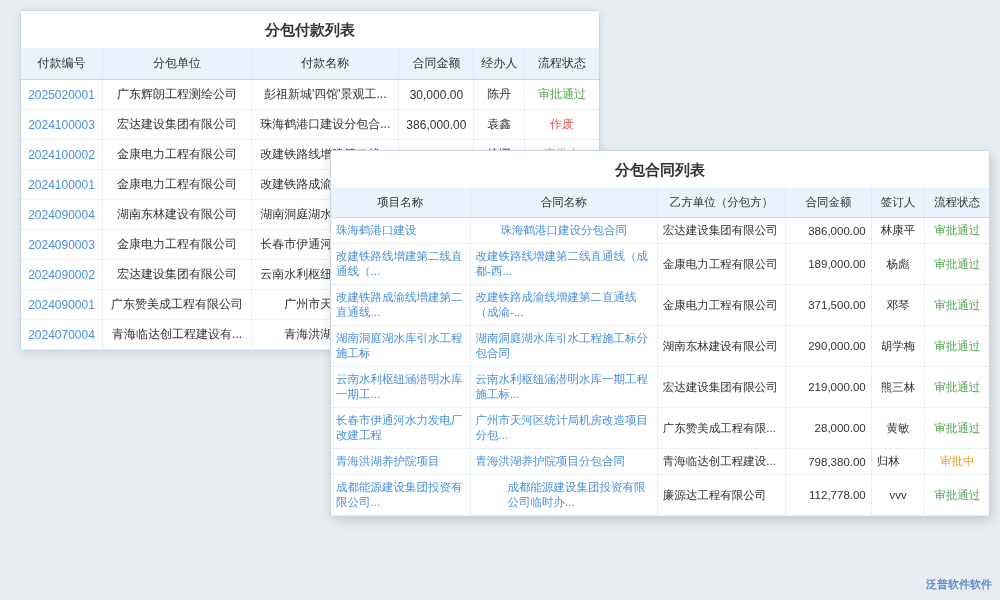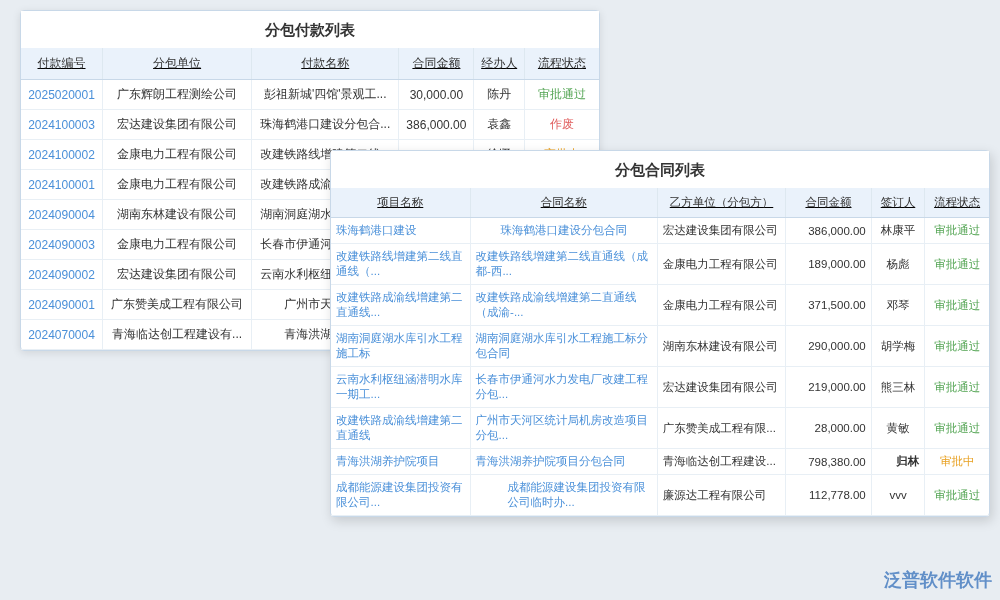--- a/index.html
+++ b/index.html
@@ -35,21 +35,20 @@
       background: #fff;
     }
 
     table {
       width: 100%;
       border-collapse: collapse;
     }
 
     thead tr {
       background: #eaf2fb;
-      text-decoration: underline;
     }
 
     th {
       padding: 7px 6px;
       text-align: center;
       color: #333;
       font-weight: normal;
       border-bottom: 1px solid #c8d8e8;
       border-right: 1px solid #dde8f0;
       font-size: 12px;
@@ -102,21 +101,21 @@
     }
     .table-container-2 td.center-col {
       text-align: center;
     }
 
     
     .watermark {
       position: absolute;
       bottom: 8px;
       right: 8px;
-      font-size: 18px;
+      font-size: 11px;
       color: #4a7fc1;
       z-index: 99;
       font-weight: bold;
       opacity: 0.85;
     }
   </style>
 </head>
 <body>
 
 <div class="table-container-1">
@@ -250,40 +249,40 @@
         <tr>
           <td class="link-text" style="text-align: left;">湖南洞庭湖水库引水工程施工标</td>
           <td class="link-text" style="text-align: left;">湖南洞庭湖水库引水工程施工标分包合同</td>
           <td style="text-align: left;">湖南东林建设有限公司</td>
           <td class="num-col" style="text-align: right;">290,000.00</td>
           <td class="center-col" style="text-align: center;">胡学梅</td>
           <td class="status-approved center-col" style="text-align: center;">审批通过</td>
         </tr>
         <tr>
           <td class="link-text" style="text-align: left; margin-top: 28px;">云南水利枢纽涵潜明水库一期工...</td>
-          <td class="link-text" style="text-align: left;">长春市伊通河水力发电厂改建工程分包...</td>
+          <td class="link-text" style="text-align: left;">云南水利枢纽涵潜明水库一期工程施工标...</td>
           <td style="text-align: left;">宏达建设集团有限公司</td>
           <td class="num-col" style="text-align: right;">219,000.00</td>
           <td class="center-col" style="text-align: center;">熊三林</td>
           <td class="status-approved center-col" style="text-align: center;">审批通过</td>
         </tr>
         <tr>
-          <td class="link-text" style="text-align: left;">改建铁路成渝线增建第二直通线</td>
+          <td class="link-text" style="text-align: left;">长春市伊通河水力发电厂改建工程</td>
           <td class="link-text" style="text-align: left;">广州市天河区统计局机房改造项目分包...</td>
           <td style="text-align: left;">广东赞美成工程有限...</td>
           <td class="num-col" style="text-align: right;">28,000.00</td>
           <td class="center-col" style="text-align: center;">黄敏</td>
           <td class="status-approved center-col" style="text-align: center;">审批通过</td>
         </tr>
         <tr>
           <td class="link-text" style="text-align: left;">青海洪湖养护院项目</td>
           <td class="link-text" style="text-align: left;">青海洪湖养护院项目分包合同</td>
           <td style="text-align: left;">青海临达创工程建设...</td>
           <td class="num-col" style="text-align: right;">798,380.00</td>
-          <td class="center-col" style="text-align: right; font-weight: bold;">归林</td>
+          <td class="center-col" style="text-align: left;">归林</td>
           <td class="status-reviewing center-col" style="text-align: center;">审批中</td>
         </tr>
         <tr>
           <td class="link-text" style="text-align: left;">成都能源建设集团投资有限公司...</td>
           <td class="link-text" style="text-align: left; padding-left: 37px;">成都能源建设集团投资有限公司临时办...</td>
           <td style="text-align: left;">廉源达工程有限公司</td>
           <td class="num-col" style="text-align: right;">112,778.00</td>
           <td class="center-col" style="text-align: center;">vvv</td>
           <td class="status-approved center-col" style="text-align: center;">审批通过</td>
         </tr>

